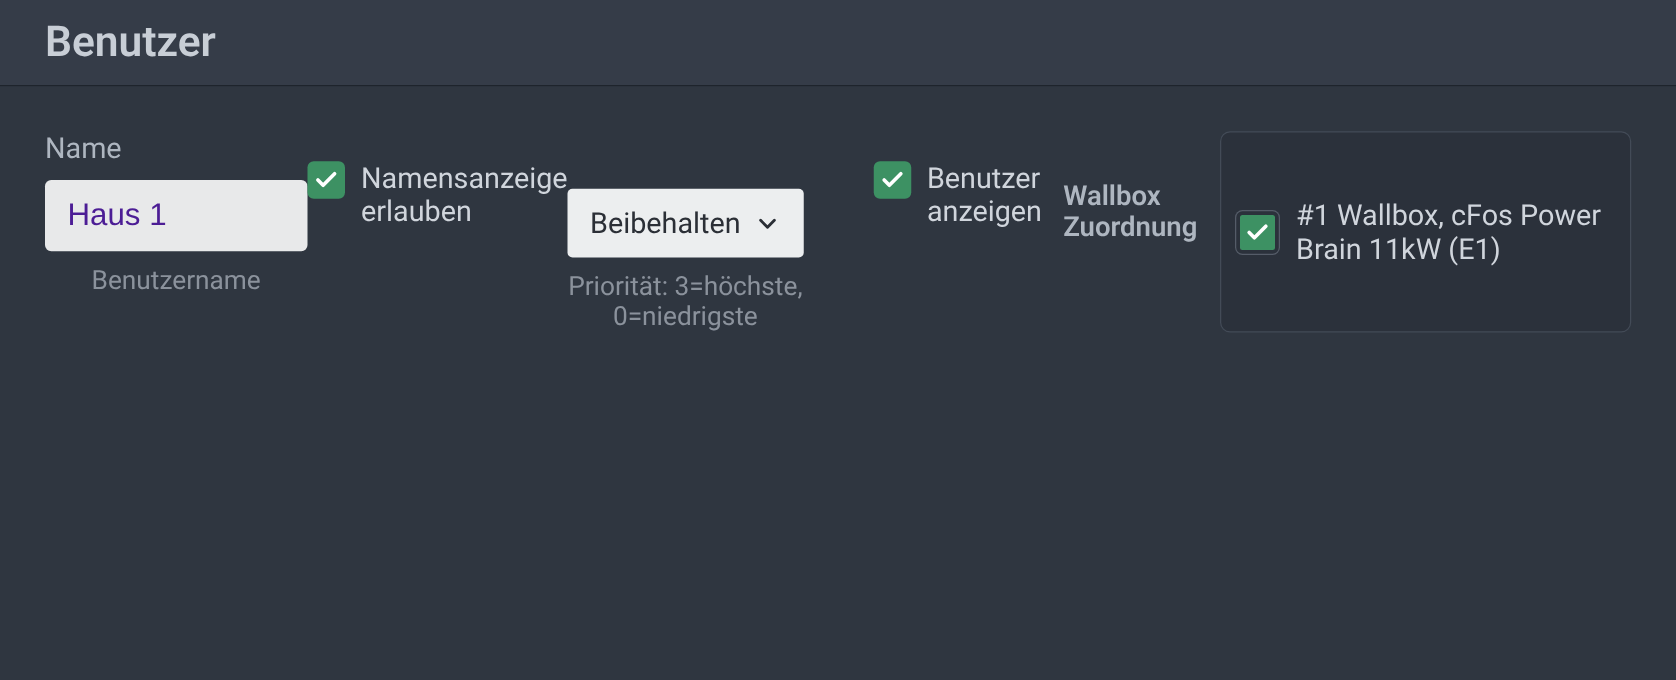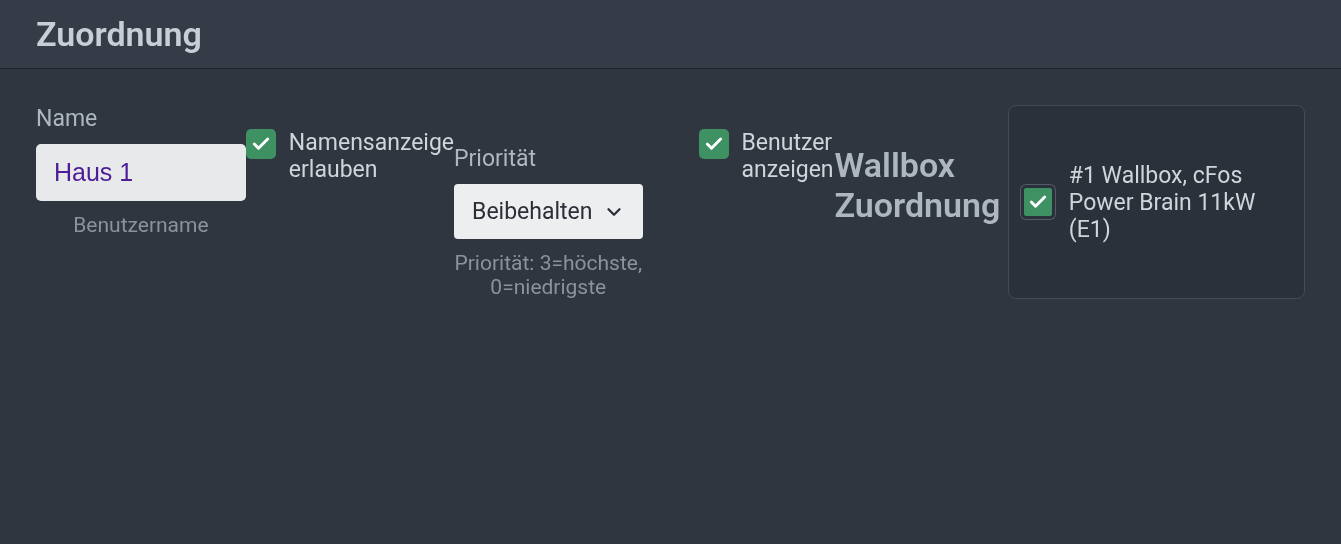--- a/index.html
+++ b/index.html
@@ -102,21 +102,21 @@
     .chk svg {
       width: 20px;
       height: 20px;
       color: #fff;
     }
     .chk-label {
       font-size: 23px;
       color: #d0d5dc;
     }
     .section-title {
-      font-size: 34px;
+      font-size: 22px;
       font-weight: 600;
       color: #aeb6c0;
       margin-top: 40px;
       margin-bottom: 14px;
     }
     .select-wrap {
       position: relative;
       width: 100%;
       margin-top: 6px;
     }
@@ -162,21 +162,21 @@
     }
     .assign-label {
       font-size: 23px;
       color: #d0d5dc;
     }
   </style>
 </head>
 <body>
 
 <div class="header">
-  <h1>Zuordnung</h1>
+  <h1>Benutzer</h1>
 </div>
 
 <div class="content">
 
   <div class="col">
 
     <div>
       <div class="field-label">Name</div>
       <input class="text-input" type="text" value="Haus 1" style="">
       <div class="helper">Benutzername</div>
@@ -185,21 +185,20 @@
     <div class="chk-row">
       <div class="chk">
         <svg viewBox="0 0 24 24" fill="none" stroke="currentColor" stroke-width="3.5" stroke-linecap="round" stroke-linejoin="round">
             <polyline points="20 6 9 17 4 12"></polyline>
           </svg>
       </div>
       <span class="chk-label">Namensanzeige erlauben</span>
     </div>
 
     <div class="field-spacer">
-      <div class="field-label">Priorität</div>
       <div class="select-wrap">
         <div class="select">Beibehalten</div>
         <svg class="chevron" viewBox="0 0 24 24" fill="none" stroke="currentColor" stroke-width="2.5" stroke-linecap="round" stroke-linejoin="round">
             <polyline points="6 9 12 15 18 9"></polyline>
           </svg>
       </div>
       <div class="helper">Priorität: 3=höchste, 0=niedrigste</div>
     </div>
 
   </div>

